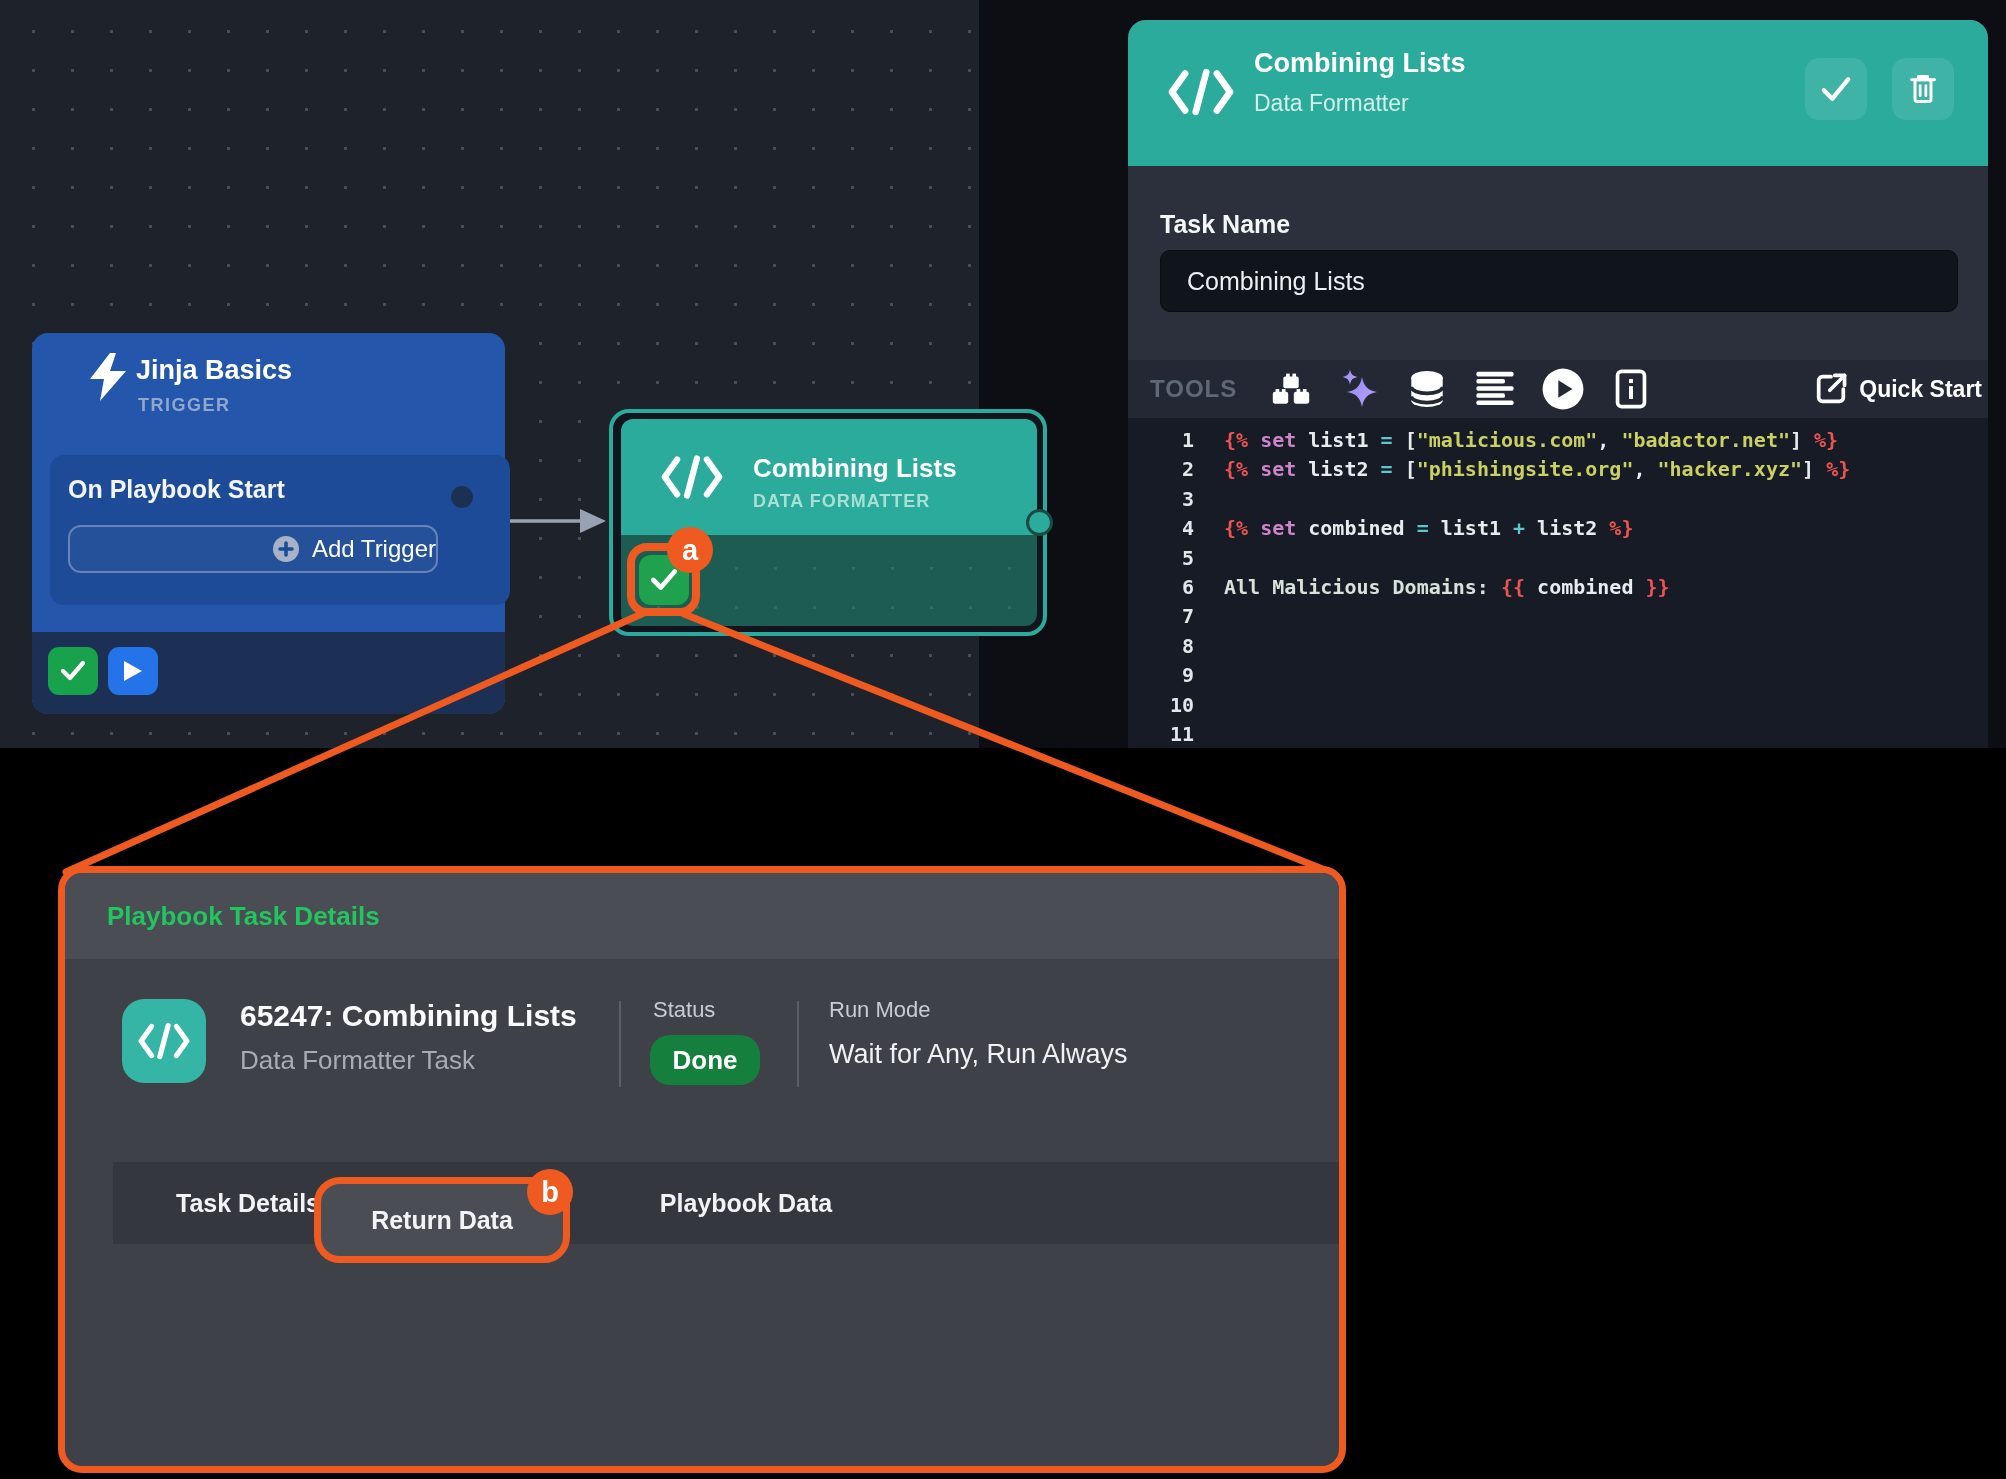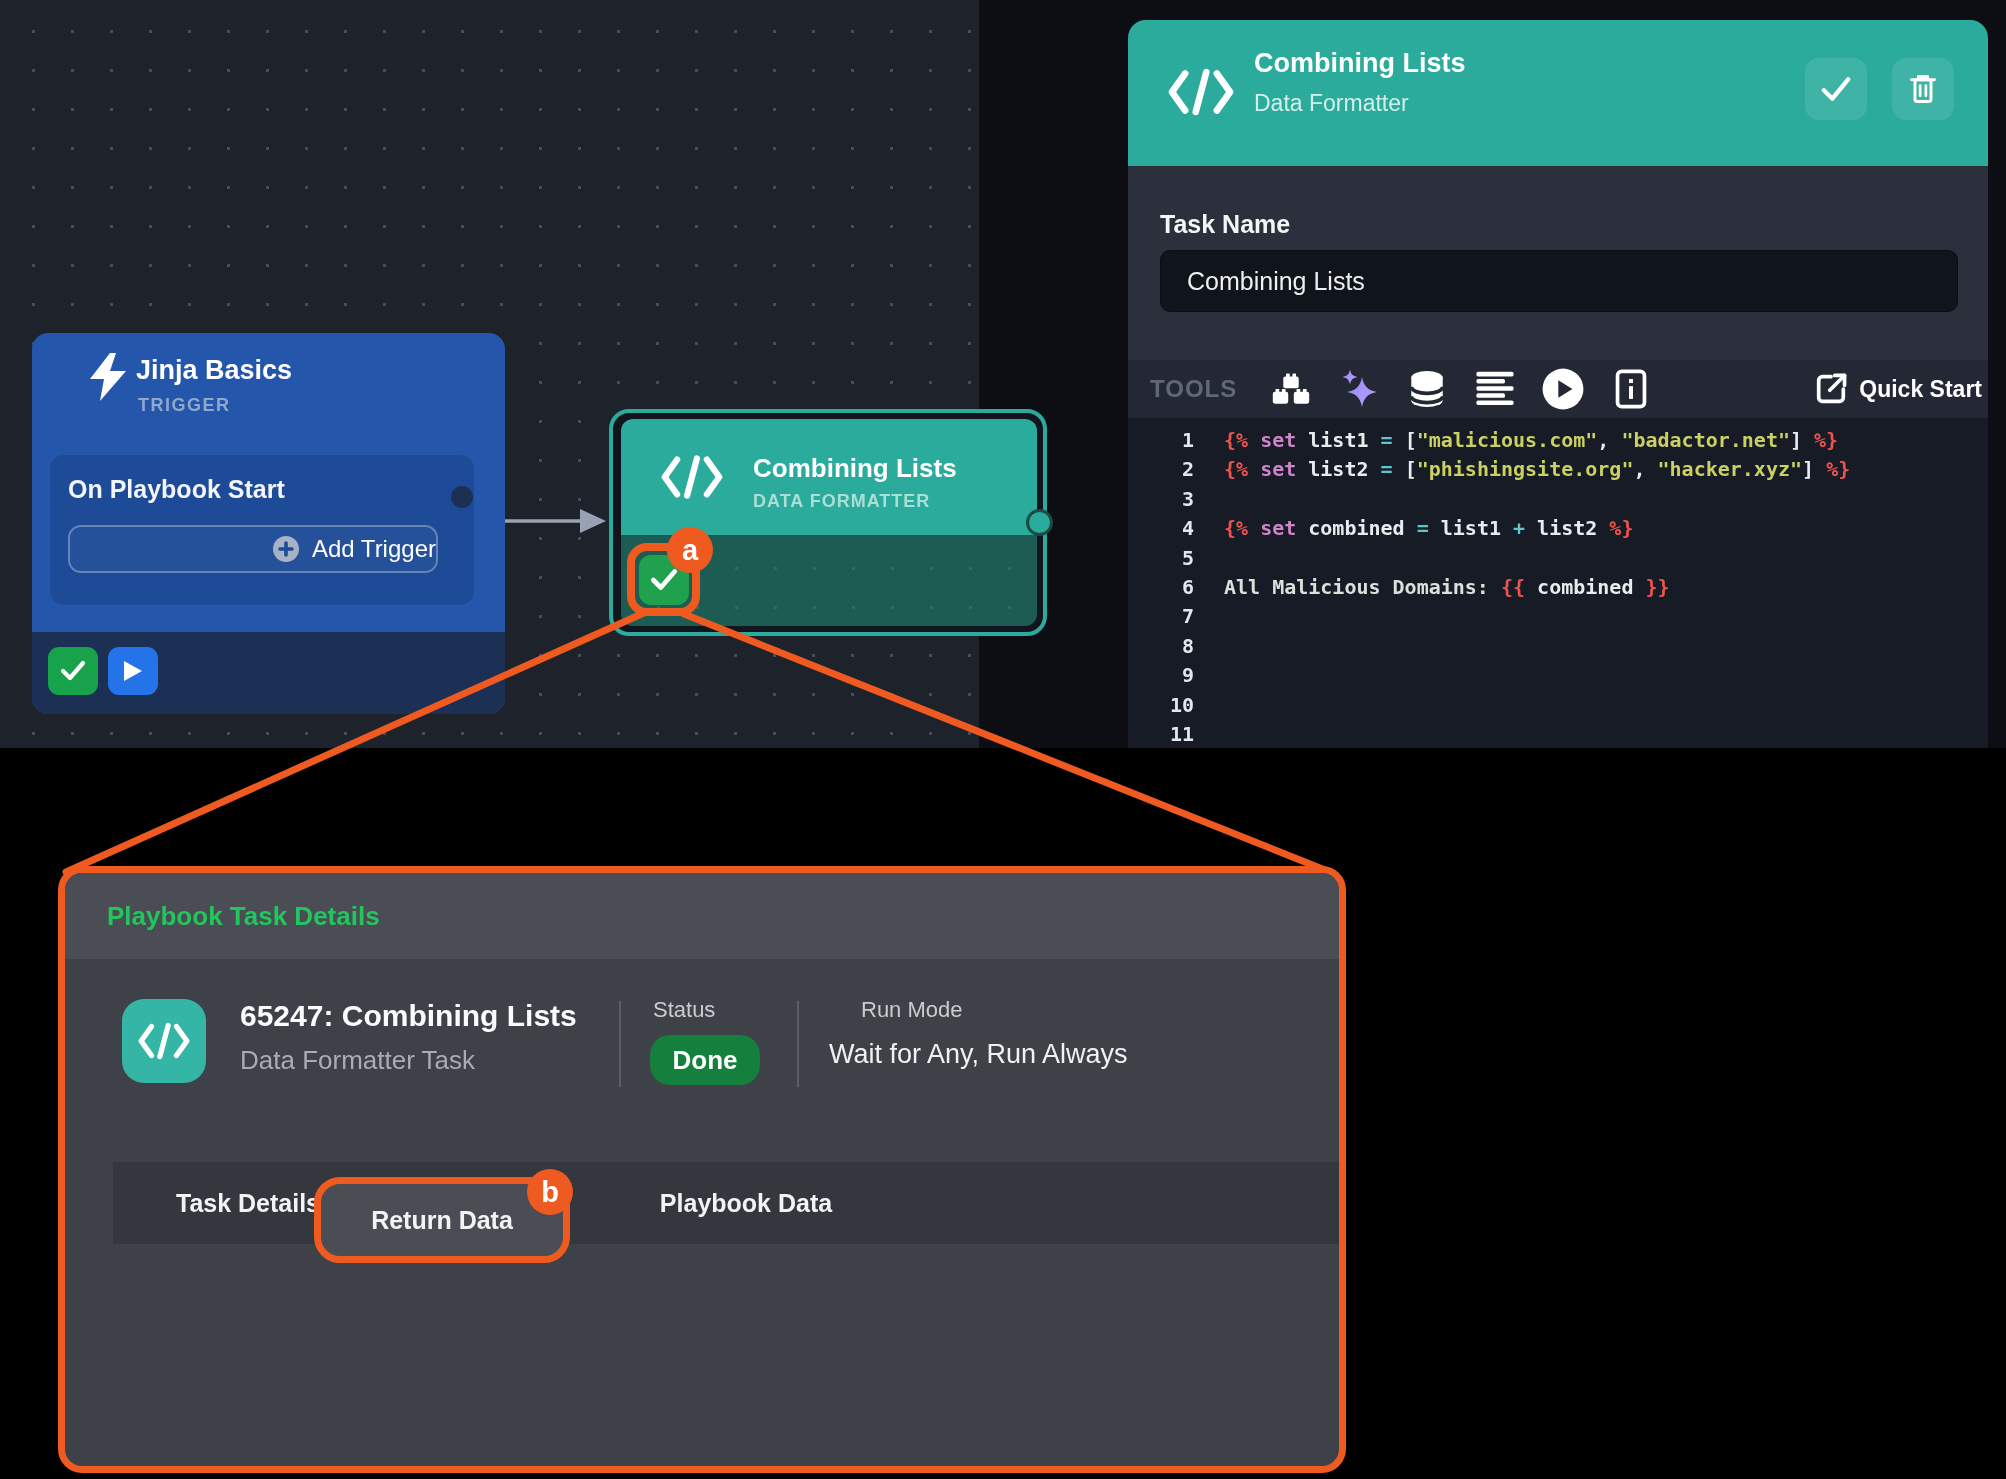--- a/index.html
+++ b/index.html
@@ -10,21 +10,21 @@
   
   #top-bg{left:0;top:0;width:2006px;height:748px;background:#0C0E13;}
   #canvas{left:0;top:0;width:979px;height:748px;background-color:#1E222B;
     background-image:radial-gradient(rgba(150,160,180,.34) 1.7px,transparent 1.9px);
     background-size:39px 39px;background-position:14px 12px;}
 
   
   #trigger-node{left:32px;top:333px;width:473px;height:381px;background:#2457AB;border-radius:16px;}
   .trig-title{left:104px;top:22px;font-size:27px;font-weight:700;color:#fff;}
   .trig-sub{left:106px;top:62px;font-size:18px;font-weight:700;color:#8FA8CC;letter-spacing:1.5px;}
-  #trig-inner{left:18px;top:122px;width:424px;height:150px;background:#1E4B97;border-radius:14px;}
+  #trig-inner{left:18px;top:122px;width:424px;height:150px;background:#1E4B97;border-radius:14px;padding-left:36px;}
   .event-label{left:18px;top:20px;font-size:25px;font-weight:600;color:#F2F5FA;}
   #add-trigger{left:18px;top:70px;width:370px;height:48px;border:2px solid rgba(255,255,255,.30);
     border-radius:13px;display:flex;align-items:center;justify-content:flex-end;gap:12px;
     color:#fff;font-size:24px;font-weight:500;box-sizing:border-box;background:rgba(255,255,255,.03);}
   #trig-footer{left:0;top:299px;width:473px;height:82px;background:#1B3054;border-radius:0 0 16px 16px;}
   .sq-btn{width:50px;height:48px;border-radius:11px;display:flex;align-items:center;justify-content:center;}
   #trig-done-btn{left:16px;top:15px;background:#17A24B;}
   #trig-run-btn{left:76px;top:15px;background:#2573E8;}
 
   
@@ -307,21 +307,21 @@
   <div class="abs m-task-name">65247: Combining Lists</div>
   <div class="abs m-task-type">Data Formatter Task</div>
 
   <div class="abs m-divider" style="left:554px;"></div>
   <div class="abs m-small-label" style="left:588px;">Status</div>
   <div class="abs" id="status-pill">
     <span>Done</span>
   </div>
 
   <div class="abs m-divider" style="left:732px;"></div>
-  <div class="abs m-small-label" style="left:764px;margin-left:32px;">Run Mode</div>
+  <div class="abs m-small-label" style="left:764px;">Run Mode</div>
   <div class="abs m-run-value">Wait for Any, Run Always</div>
 
   <div class="abs" id="m-tabs">
     <div class="abs m-tab" id="tab-task-details">Task Details</div>
     <div class="abs m-tab" id="tab-playbook-data">Playbook Data</div>
   </div>
   <div class="abs" id="tab-ring">
     <span>Return Data</span>
   </div>
   <div class="abs letter-badge" id="badge-b">b</div>

